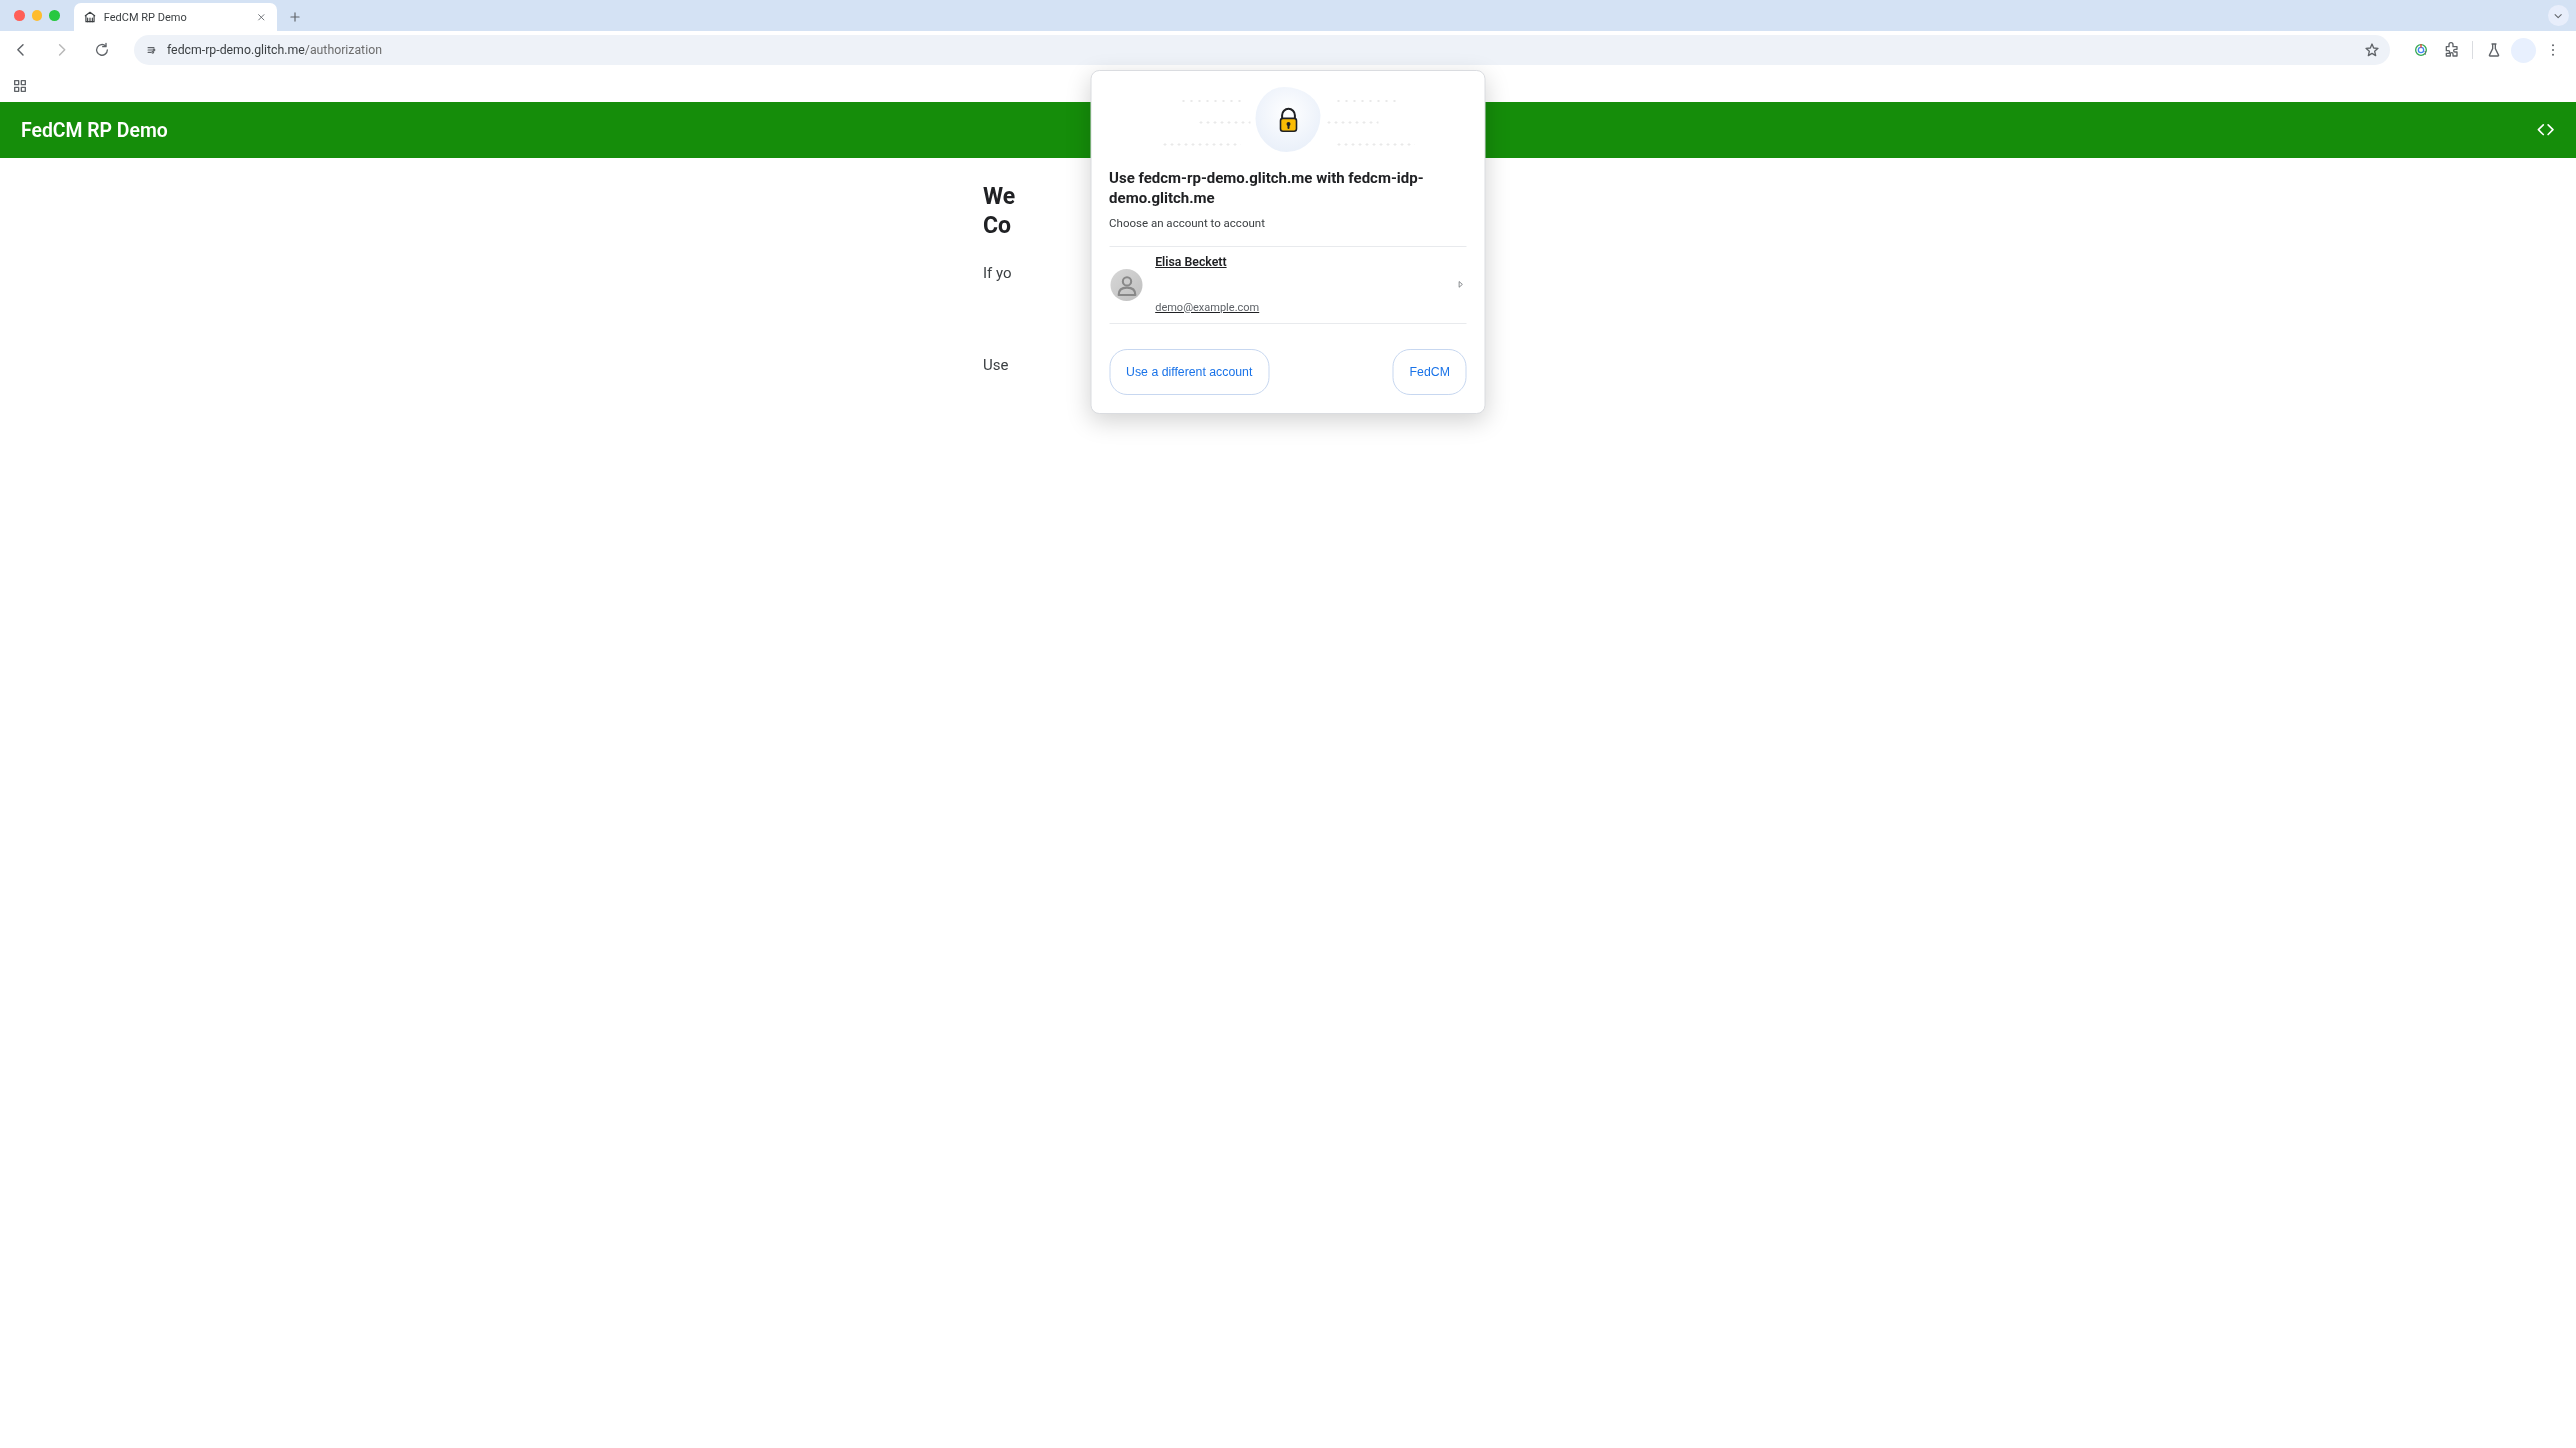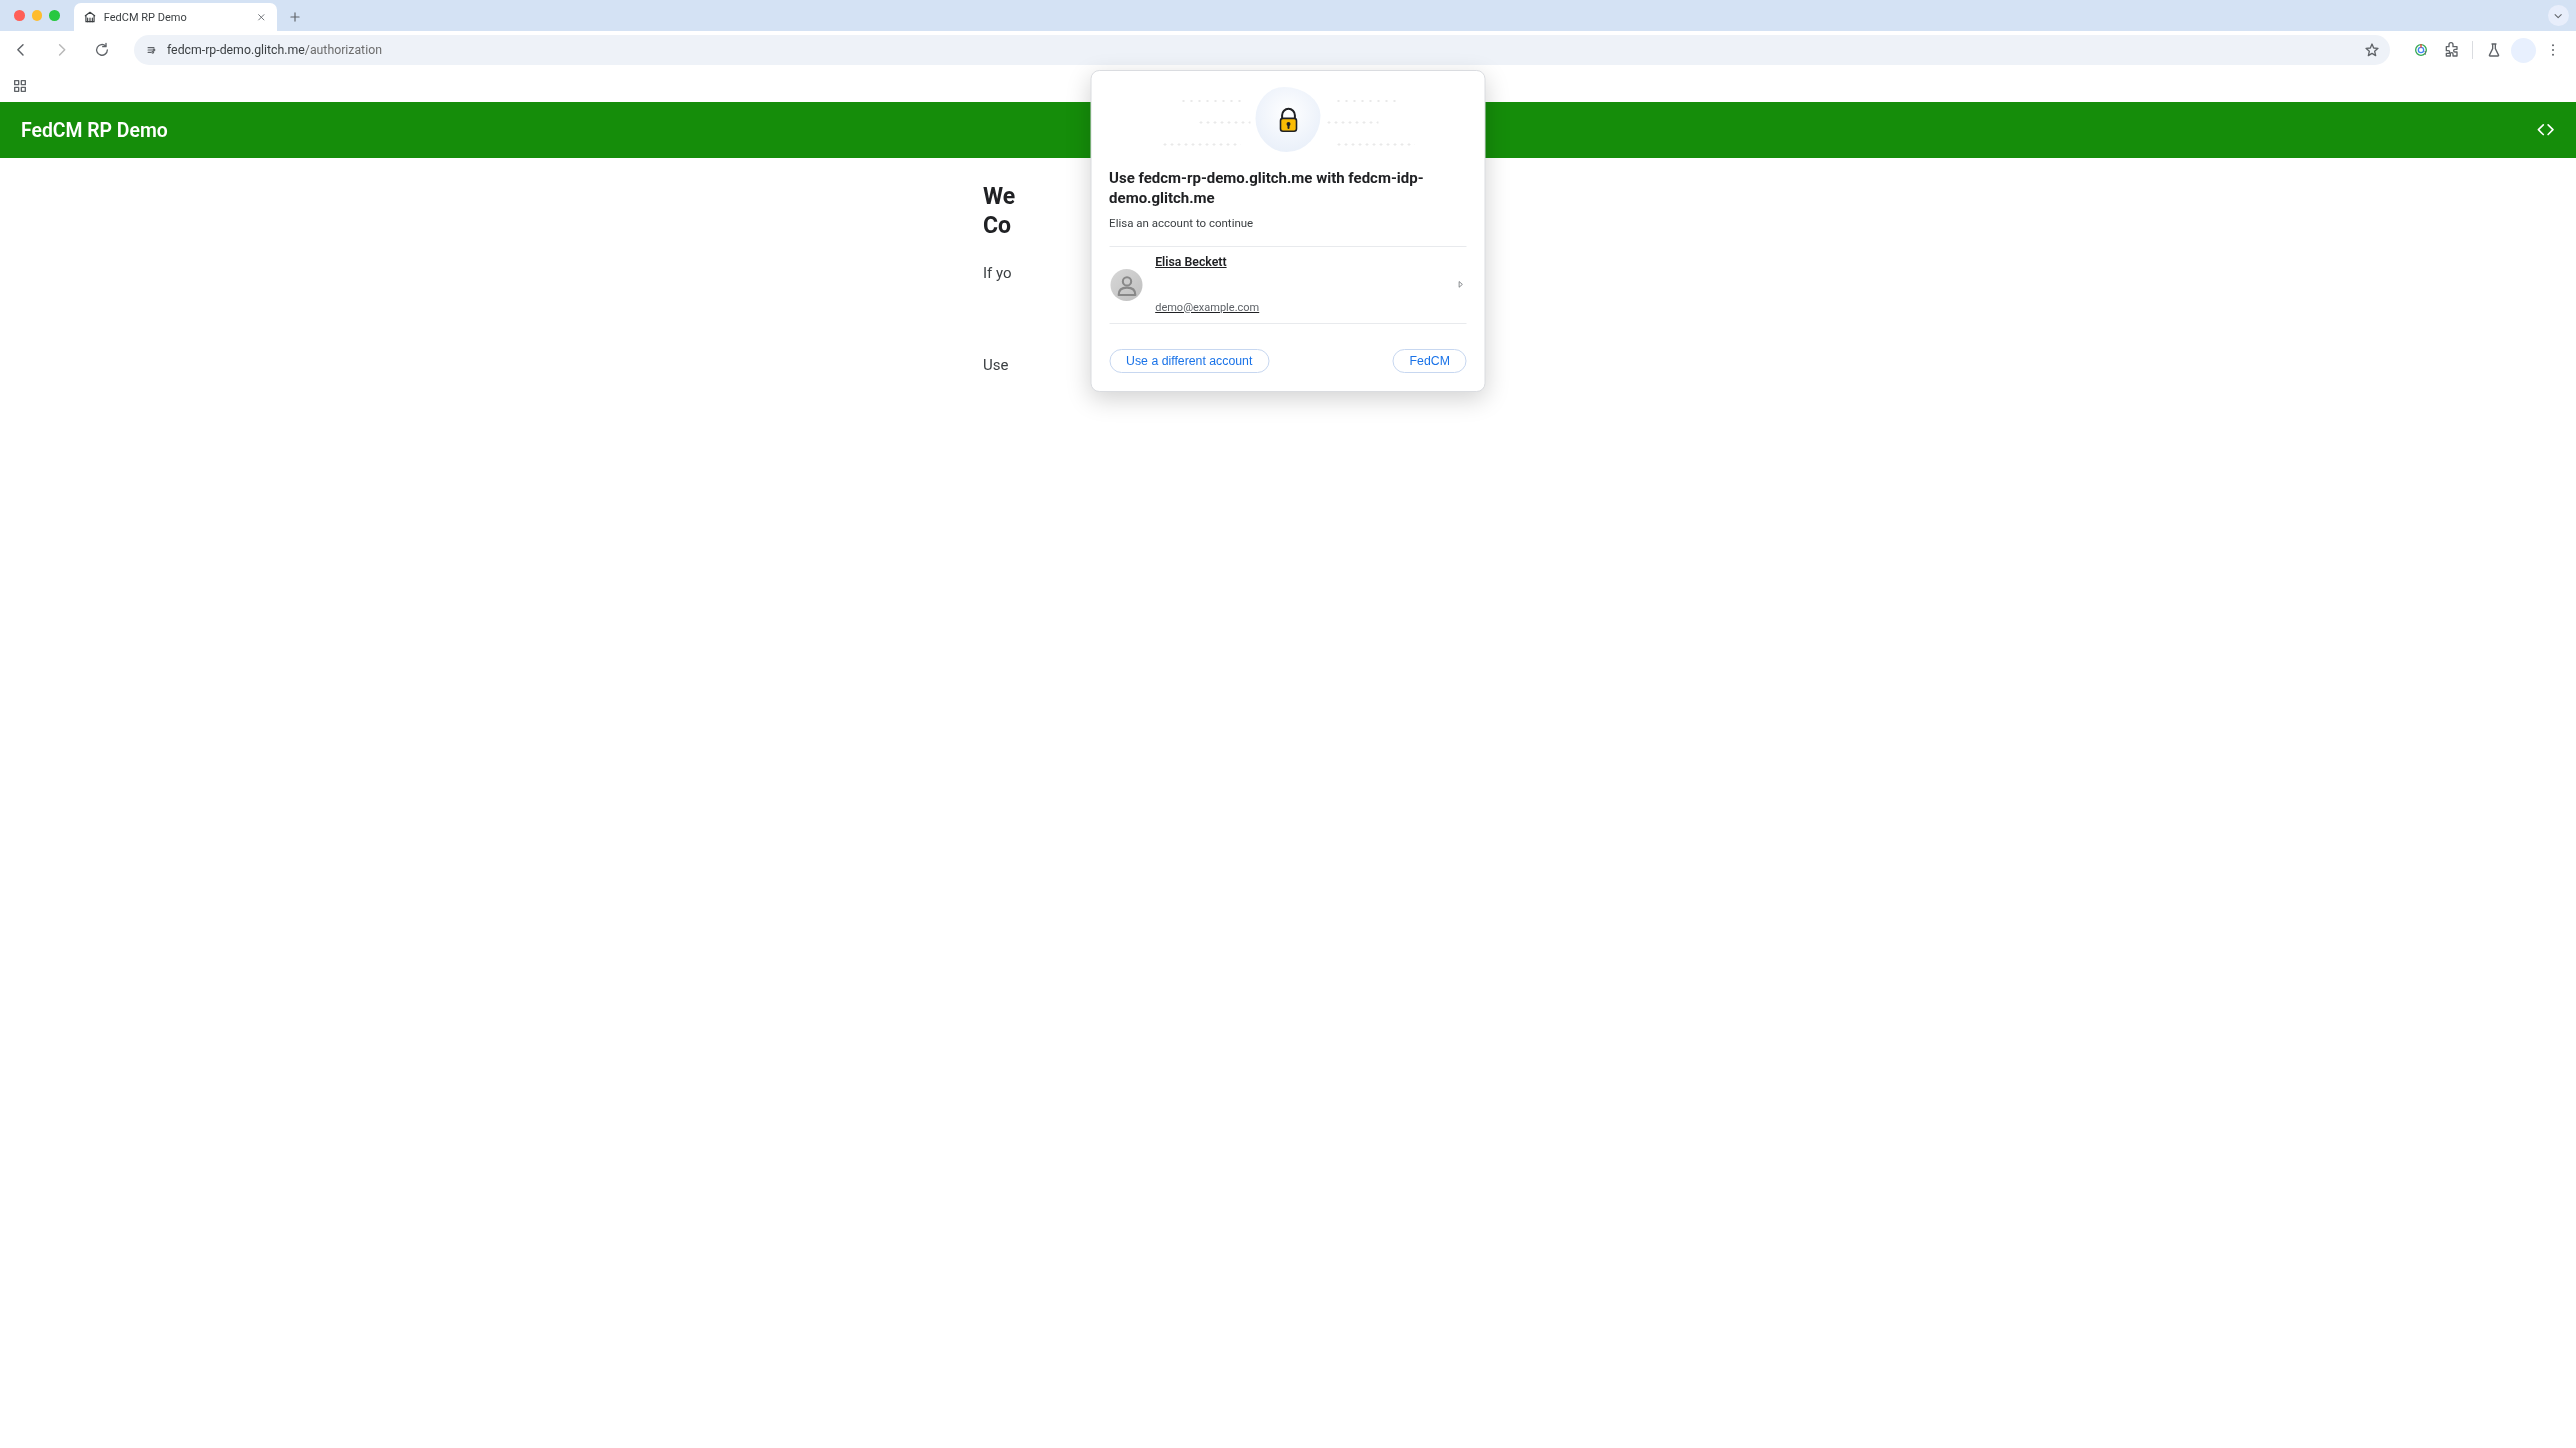--- a/index.html
+++ b/index.html
@@ -217,21 +217,21 @@
   .dialog-actions {
     display: flex; justify-content: space-between; align-items: center;
     padding-top: 25px;
   }
   .pill-btn {
     border: 0.9px solid #c7d7f0;
     background: #fff;
     color: #1a73e8;
     font-size: 12.3px;
     font-weight: 500;
-    padding: 4px 16px;
+    padding: 15px 16px;
     border-radius: 17.6px;
     cursor: pointer;
   }
 
   
   svg { fill: none; stroke: currentColor; stroke-width: 2; stroke-linecap: round; stroke-linejoin: round; }
 </style>
 </head>
 <body>
 
@@ -395,21 +395,21 @@
           <path d="M12 18 L12 14 A8 8 0 0 1 28 14 L28 18" stroke="#202124" stroke-width="2.5"></path>
           <rect x="10" y="18" width="20" height="16" rx="3" fill="#fbbc04" stroke="#202124" stroke-width="2"></rect>
           <circle cx="20" cy="25" r="2.5" fill="#202124" stroke="none"></circle>
           <path d="M20 27 L20 30" stroke="#202124" stroke-width="2.5"></path>
         </svg>
       </span>
     </div>
   </div>
   <div class="dialog-body">
     <div class="dialog-title">Use fedcm-rp-demo.glitch.me with fedcm-idp-demo.glitch.me</div>
-    <div class="dialog-sub">Elisa an account to continue</div>
+    <div class="dialog-sub">Choose an account to account</div>
 
     <div class="account-list">
       <div class="account-row">
         <div class="avatar">
           <svg viewBox="0 0 24 24" stroke="none" fill="#9e9e9e">
               <circle cx="12" cy="9" r="4"></circle>
               <path d="M4 22 C4 16 8 15 12 15 C16 15 20 16 20 22 Z"></path>
             </svg>
         </div>
         <div class="account-text">

